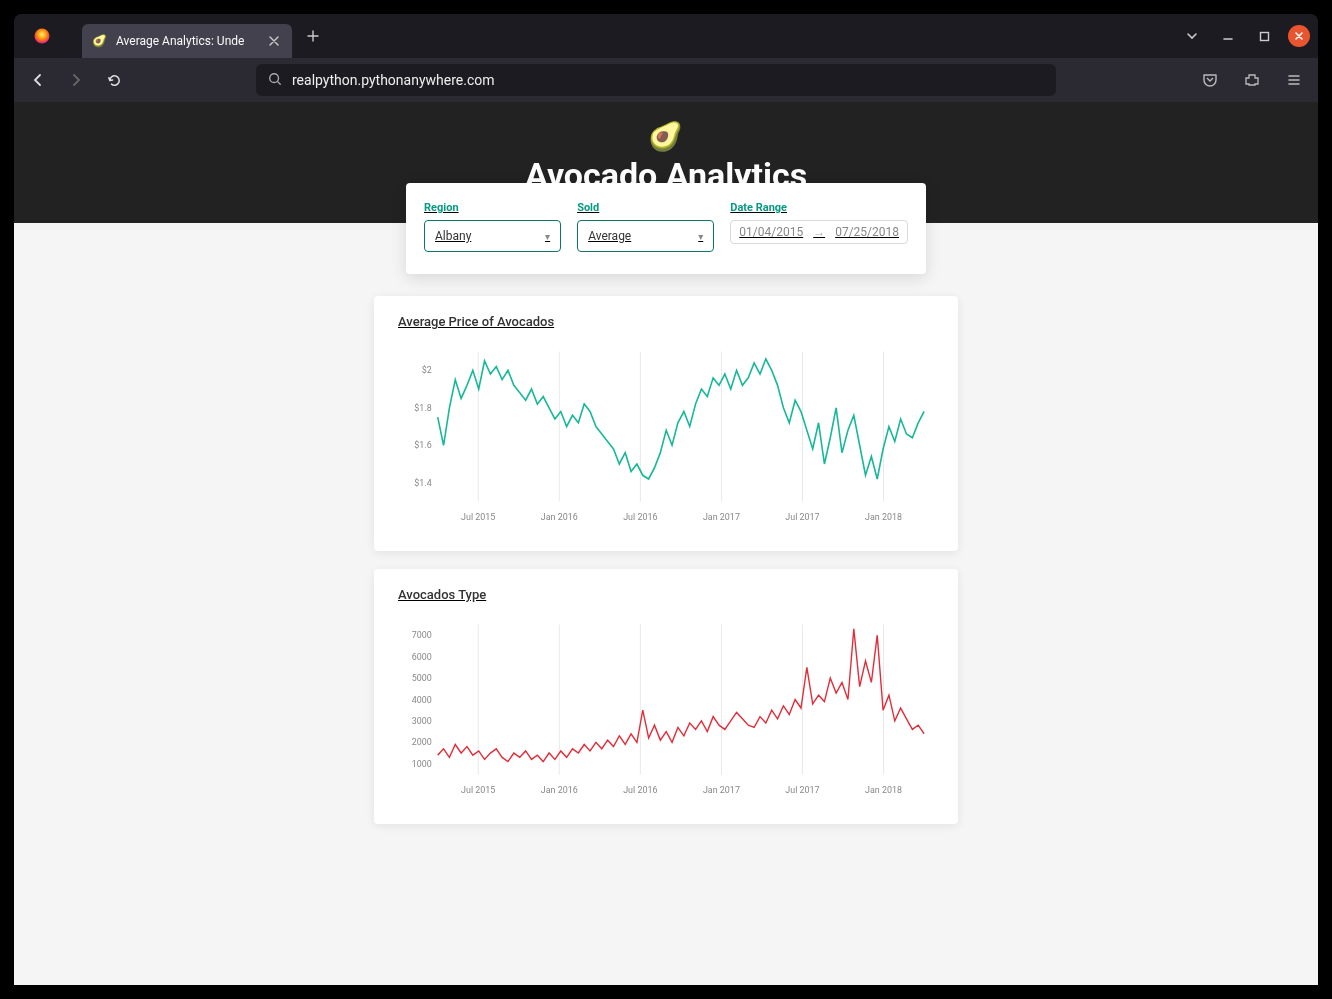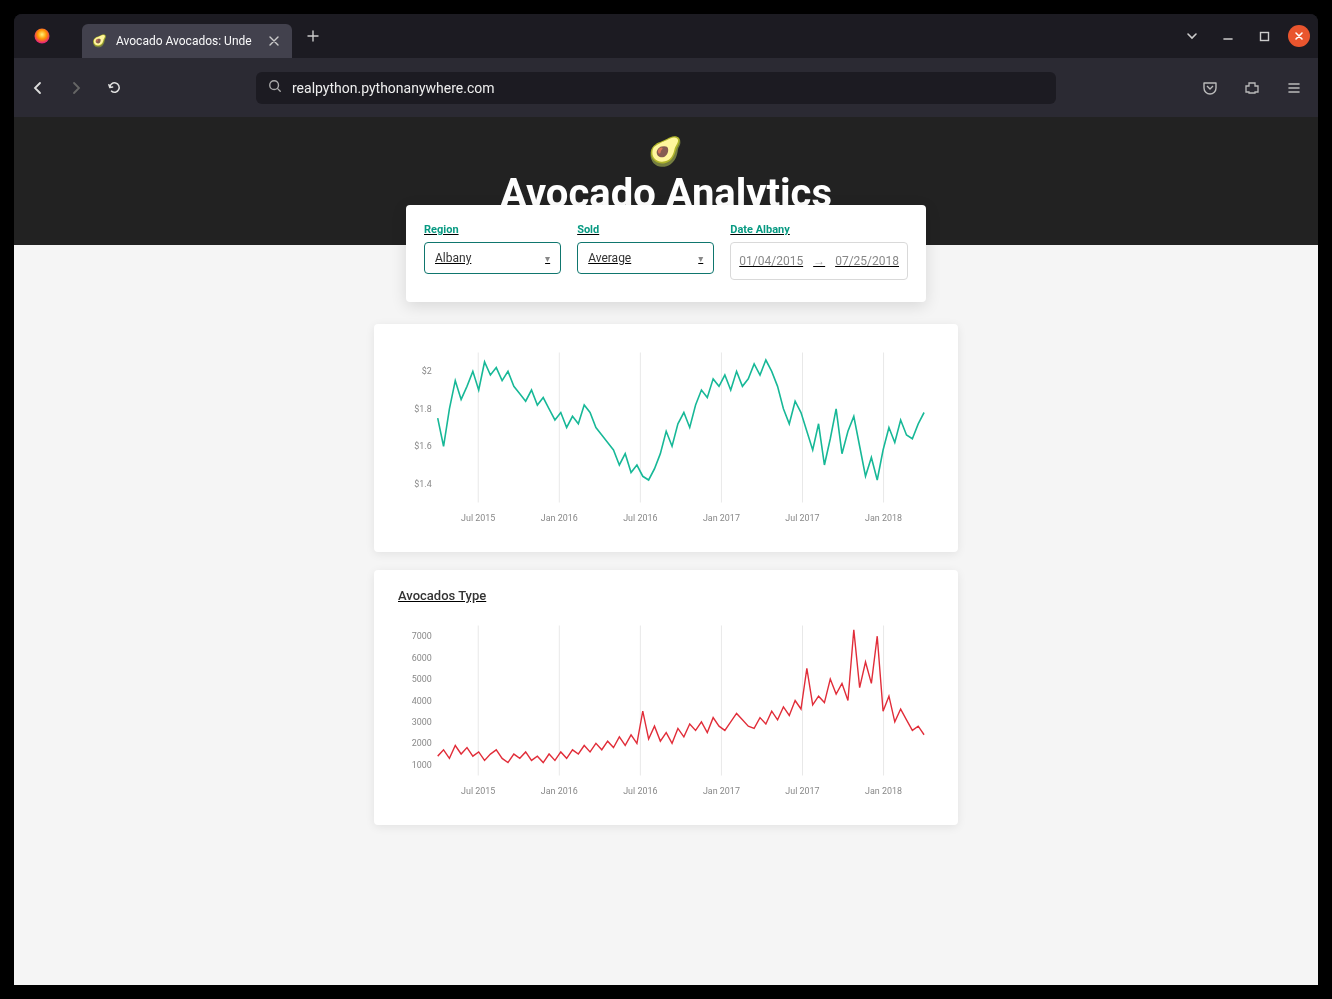--- a/index.html
+++ b/index.html
@@ -13,45 +13,45 @@
   .tab { margin-left:20px; height:34px; background:#42414d; border-radius:6px 6px 0 0; min-width:210px; max-width:210px; display:flex; align-items:center; padding:0 10px; gap:8px; color:#f9f9fa; font-size:12px; position:relative;}
   .tab .favicon{ width:16px;height:16px; display:flex;align-items:center;justify-content:center;}
   .tab .title{ flex:1; white-space:nowrap; overflow:hidden; text-overflow:ellipsis;}
   .tab .close{ width:16px;height:16px;display:flex;align-items:center;justify-content:center;color:#ccc;}
   .newtab{ width:30px;height:30px; margin-left:6px; display:flex;align-items:center;justify-content:center;color:#ccc; border-radius:4px; align-self:center;}
   .window-controls{ position:absolute; right:8px; top:0; height:44px; display:flex; align-items:center; gap:12px;}
   .window-controls .wbtn{ width:24px;height:24px;display:flex;align-items:center;justify-content:center;color:#ccc;border-radius:4px;}
   .window-controls .close-win{ background:#e9552e; color:#fff; border-radius:50%; width:22px;height:22px;}
   .chev{ color:#ccc;}
   
-  .toolbar{ height:59px; background:#2b2a33; display:flex; align-items:center; padding:0 8px; gap:6px;}
+  .toolbar{ height:44px; background:#2b2a33; display:flex; align-items:center; padding:0 8px; gap:6px;}
   .navbtn{ width:32px;height:32px; display:flex;align-items:center;justify-content:center;color:#bbb;border-radius:4px;}
   .navbtn.disabled{ color:#555;}
   .urlbar{ flex:0 0 800px; margin-left:120px; height:32px; background:#1c1b22; border-radius:6px; display:flex; align-items:center; padding:0 12px; gap:10px; color:#eee; font-size:14px;}
   .urlbar .search-icon{ color:#aaa;}
   .right-icons{ margin-left:auto; display:flex; gap:10px;}
   .right-icons .ibtn{ width:32px;height:32px;display:flex;align-items:center;justify-content:center;color:#bbb;}
   
   .viewport{ flex:1; background:#f5f5f5; overflow:auto; position:relative;}
   .hero{ background:#222222; color:#fff; text-align:center; padding:18px 0 28px 0;}
   .hero .emoji{ font-size:28px;}
-  .hero h1{ font-size:40px; font-weight:700; margin-top:2px;}
+  .hero h1{ font-size:34px; font-weight:700; margin-top:2px;}
   .hero p{ font-size:11px; color:#bdbdbd; margin-top:6px; line-height:1.5;}
   .filters-wrap{ position:relative; margin-top:-38px; display:flex; justify-content:center; z-index:2;}
   .filters{ width:520px; max-width:520px; min-width:520px; background:#fff; border-radius:4px; box-shadow:0 4px 16px rgba(0,0,0,.12); padding:18px 18px 22px 18px; display:flex; gap:16px; flex:0 0 auto;}
   .filters, .card { width:560px !important; max-width:none;text-decoration:underline;}
   .filters{ width:520px !important;}
   .filters{ position:relative;}
   .filters{ }
   .filters{ width:520px;}
   .filter-col{ flex:1; display:flex; flex-direction:column; gap:6px;}
   .flabel{ font-size:11px; font-weight:700; color:#079A82;}
   .select{ height:32px; border:1px solid #0f766e; border-radius:4px; display:flex; align-items:center; padding:0 10px; font-size:12px; color:#333; justify-content:space-between;}
   .select .caret{ color:#888; font-size:10px;}
-  .daterange{ height:38px;border:1px solid #d9d9d9;border-radius:4px;display:flex;align-items:center;justify-content:center;gap:10px;font-size:12px;color:#888;padding:0 8px;}
+  .daterange{ height:24px;border:1px solid #d9d9d9;border-radius:4px;display:flex;align-items:center;justify-content:center;gap:10px;font-size:12px;color:#888;padding:0 8px;}
   .daterange .arrow{ color:#aaa;}
   .cards{ display:flex; flex-direction:column; align-items:center; gap:18px; padding:22px 0 40px 0;}
   .card{ background:#fff; border-radius:4px; box-shadow:0 2px 10px rgba(0,0,0,.08); width:584px; padding:18px 24px 20px 24px;}
   .card-title{ font-size:13px; color:#333; font-weight:500; margin-bottom:12px;}
   .chart{ width:100%; height:190px; position:relative;}
   svg.plot{ width:100%; height:100%; display:block;}
   .axis text{ font-size:9px; fill:#888;}
   .grid line{ stroke:#e8e8e8; stroke-width:1;}
   .series-price{ stroke:#17B897; stroke-width:1.6; fill:none;}
   .series-vol{ stroke:#E12D39; stroke-width:1.4; fill:none;}
@@ -79,21 +79,21 @@
                 <stop offset="0%" stop-color="#fff27a"></stop>
                 <stop offset="50%" stop-color="#ff9400"></stop>
                 <stop offset="100%" stop-color="#e31587"></stop>
               </radialGradient>
             </defs>
             <circle cx="12" cy="12" r="10" fill="url(#fg)"></circle>
           </svg>
     </div>
     <div class="tab">
       <span class="favicon">🥑</span>
-      <span class="title">Avocado Avocados: Unde</span>
+      <span class="title">Average Analytics: Unde</span>
       <span class="close">
         <svg width="10" height="10" viewBox="0 0 10 10">
               <path d="M1 1 L9 9 M9 1 L1 9" stroke="#ccc" stroke-width="1.4" stroke-linecap="round"></path>
             </svg>
       </span>
     </div>
     <div class="newtab">
       <svg width="12" height="12" viewBox="0 0 12 12">
             <path d="M6 1 V11 M1 6 H11" stroke="#ccc" stroke-width="1.4" stroke-linecap="round"></path>
           </svg>
@@ -185,32 +185,33 @@
               </div>
             </div>
             <div class="filter-col">
               <span class="flabel">Sold</span>
               <div class="select">
                 <span>Average</span>
                 <span class="caret">▾</span>
               </div>
             </div>
             <div class="filter-col">
-              <span class="flabel">Date Albany</span>
+              <span class="flabel">Date Range</span>
               <div class="daterange">
                 <span>01/04/2015</span>
                 <span class="arrow">→</span>
                 <span>07/25/2018</span>
               </div>
             </div>
           </div>
         </div>
 
         <div class="cards">
           <div class="card">
+            <div class="card-title">Average Price of Avocados</div>
             <div class="chart">
               <svg class="plot" id="plot-price" viewBox="0 0 540 180" preserveAspectRatio="none">
                     <g class="grid">
                       <line x1="80.83333333333333" y1="10" x2="80.83333333333333" y2="152"></line>
                       <line x1="162.5" y1="10" x2="162.5" y2="152"></line>
                       <line x1="244.16666666666669" y1="10" x2="244.16666666666669" y2="152"></line>
                       <line x1="325.83333333333337" y1="10" x2="325.83333333333337" y2="152"></line>
                       <line x1="407.5" y1="10" x2="407.5" y2="152"></line>
                       <line x1="489.16666666666663" y1="10" x2="489.16666666666663" y2="152"></line>
                     </g>

